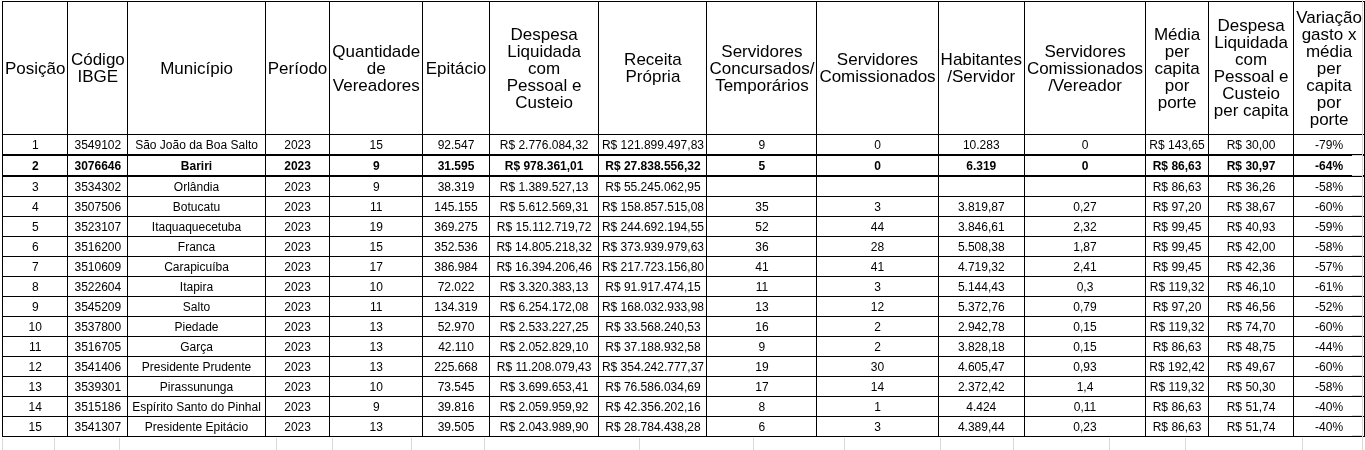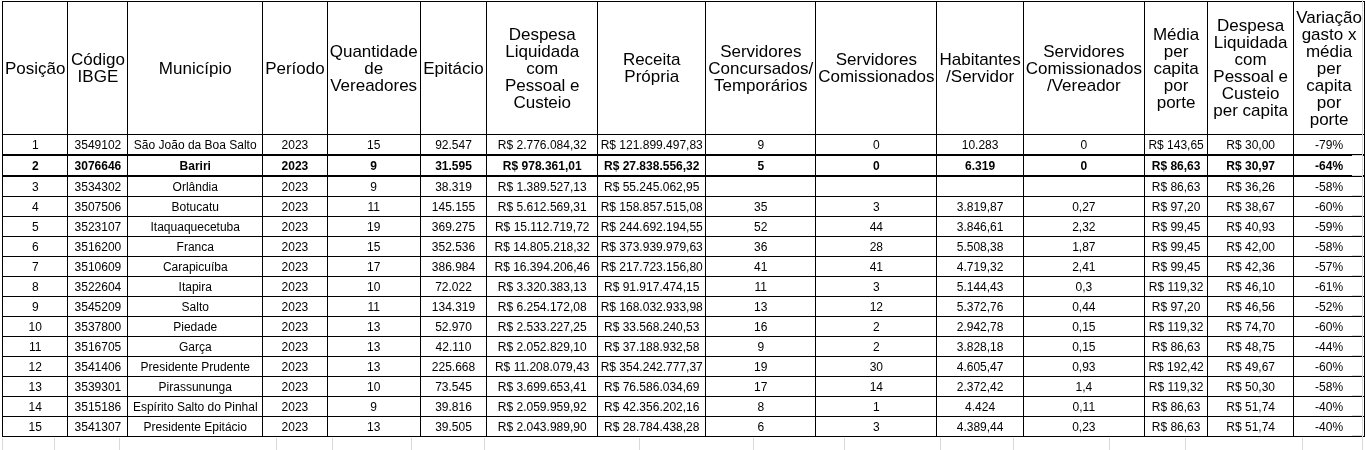--- a/index.html
+++ b/index.html
@@ -273,21 +273,21 @@
           <td>3545209</td>
           <td>Salto</td>
           <td>2023</td>
           <td>11</td>
           <td>134.319</td>
           <td>R$ 6.254.172,08</td>
           <td>R$ 168.032.933,98</td>
           <td>13</td>
           <td>12</td>
           <td>5.372,76</td>
-          <td>0,44</td>
+          <td>0,79</td>
           <td>R$ 97,20</td>
           <td>R$ 46,56</td>
           <td>-52%</td>
         </tr>
         <tr>
           <td>10</td>
           <td>3537800</td>
           <td>Piedade</td>
           <td>2023</td>
           <td>13</td>
@@ -349,21 +349,21 @@
           <td>14</td>
           <td>2.372,42</td>
           <td>1,4</td>
           <td>R$ 119,32</td>
           <td>R$ 50,30</td>
           <td>-58%</td>
         </tr>
         <tr>
           <td>14</td>
           <td>3515186</td>
-          <td>Espírito Salto do Pinhal</td>
+          <td>Espírito Santo do Pinhal</td>
           <td>2023</td>
           <td>9</td>
           <td>39.816</td>
           <td>R$ 2.059.959,92</td>
           <td>R$ 42.356.202,16</td>
           <td>8</td>
           <td>1</td>
           <td>4.424</td>
           <td>0,11</td>
           <td>R$ 86,63</td>

